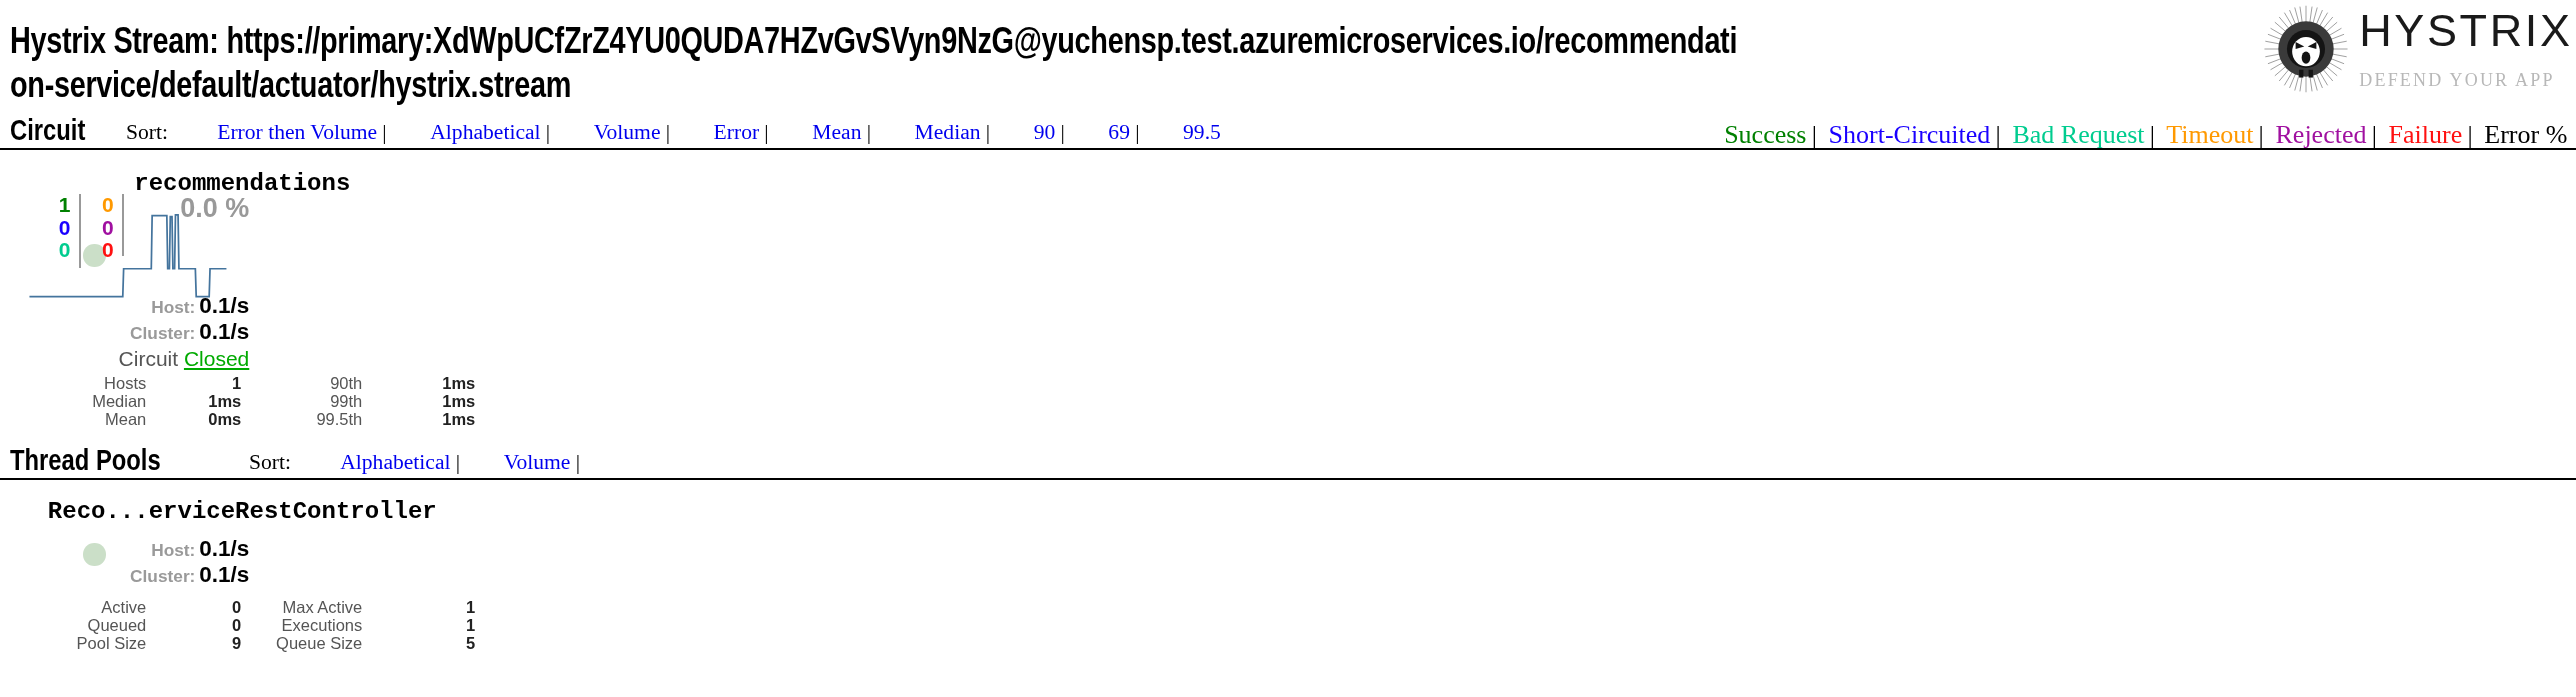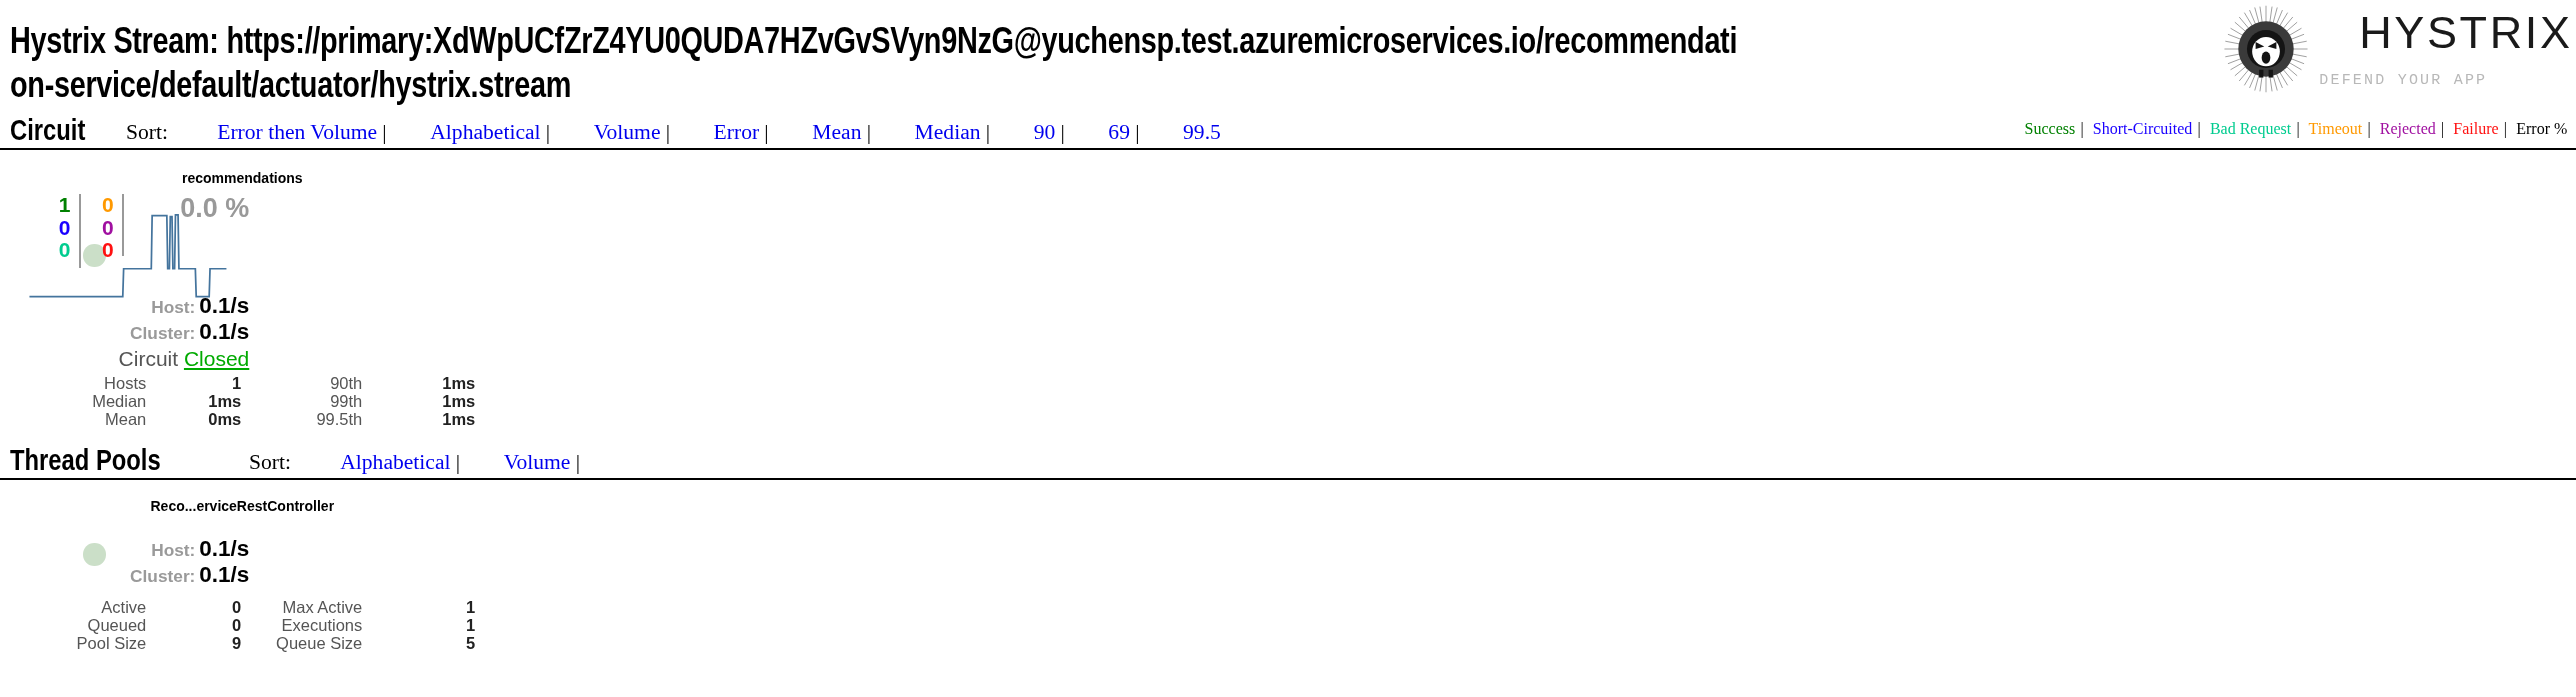--- a/index.html
+++ b/index.html
@@ -54,25 +54,24 @@
     gap: 8.7px;
   }
   .logo-mark { width: 90px; height: 90px; display:block; }
   .logo-text { display: flex; flex-direction: column; justify-content: center; line-height: 1; }
   .logo-word {
     font-family: "Liberation Sans", sans-serif;
     font-size: 45px;
     font-weight: 400;
     letter-spacing: 2.6px;
     color: #1a1a1a;
-    margin-left: 40px;
   }
   .logo-tag {
-    font-family: Liberation Mono, monospace;
-    font-size: 15px;
+    font-family: Liberation Serif, serif;
+    font-size: 18px;
     letter-spacing: 2.2px;
     color: #b8b8b8;
     margin-top: 18px;
   }
 
   
   .section-bar {
     position: absolute;
     left: 0;
     width: 2576px;
@@ -104,39 +103,39 @@
     cursor: pointer;
     margin-left: 33px;
   }
   .sort-sep { color: #000; padding: 0 5.2px; }
 
   .legend-block {
     position: absolute;
     top: 2.6px;
     right: 8.7px;
     font-family: "Liberation Serif", serif;
-    font-size: 16px;
+    font-size: 26px;
     white-space: nowrap;
   }
   .legend-block .sep { color: #000; padding: 0 5.2px; }
 
   
   .monitor {
     position: absolute;
     width: 450px;
     height: 242px;
   }
   .monitor-name {
     position: absolute;
     top: 0;
     left: 0;
     width: 450px;
     text-align: center;
-    font-family: Liberation Sans, sans-serif;
-    font-size: 14px;
+    font-family: Liberation Mono, monospace;
+    font-size: 24px;
     font-weight: bold;
     color: #000000;
   }
   .sparkline {
     position: absolute;
     left: 8.7px;
     top: 24px;
     width: 216px;
     height: 113px;
   }

